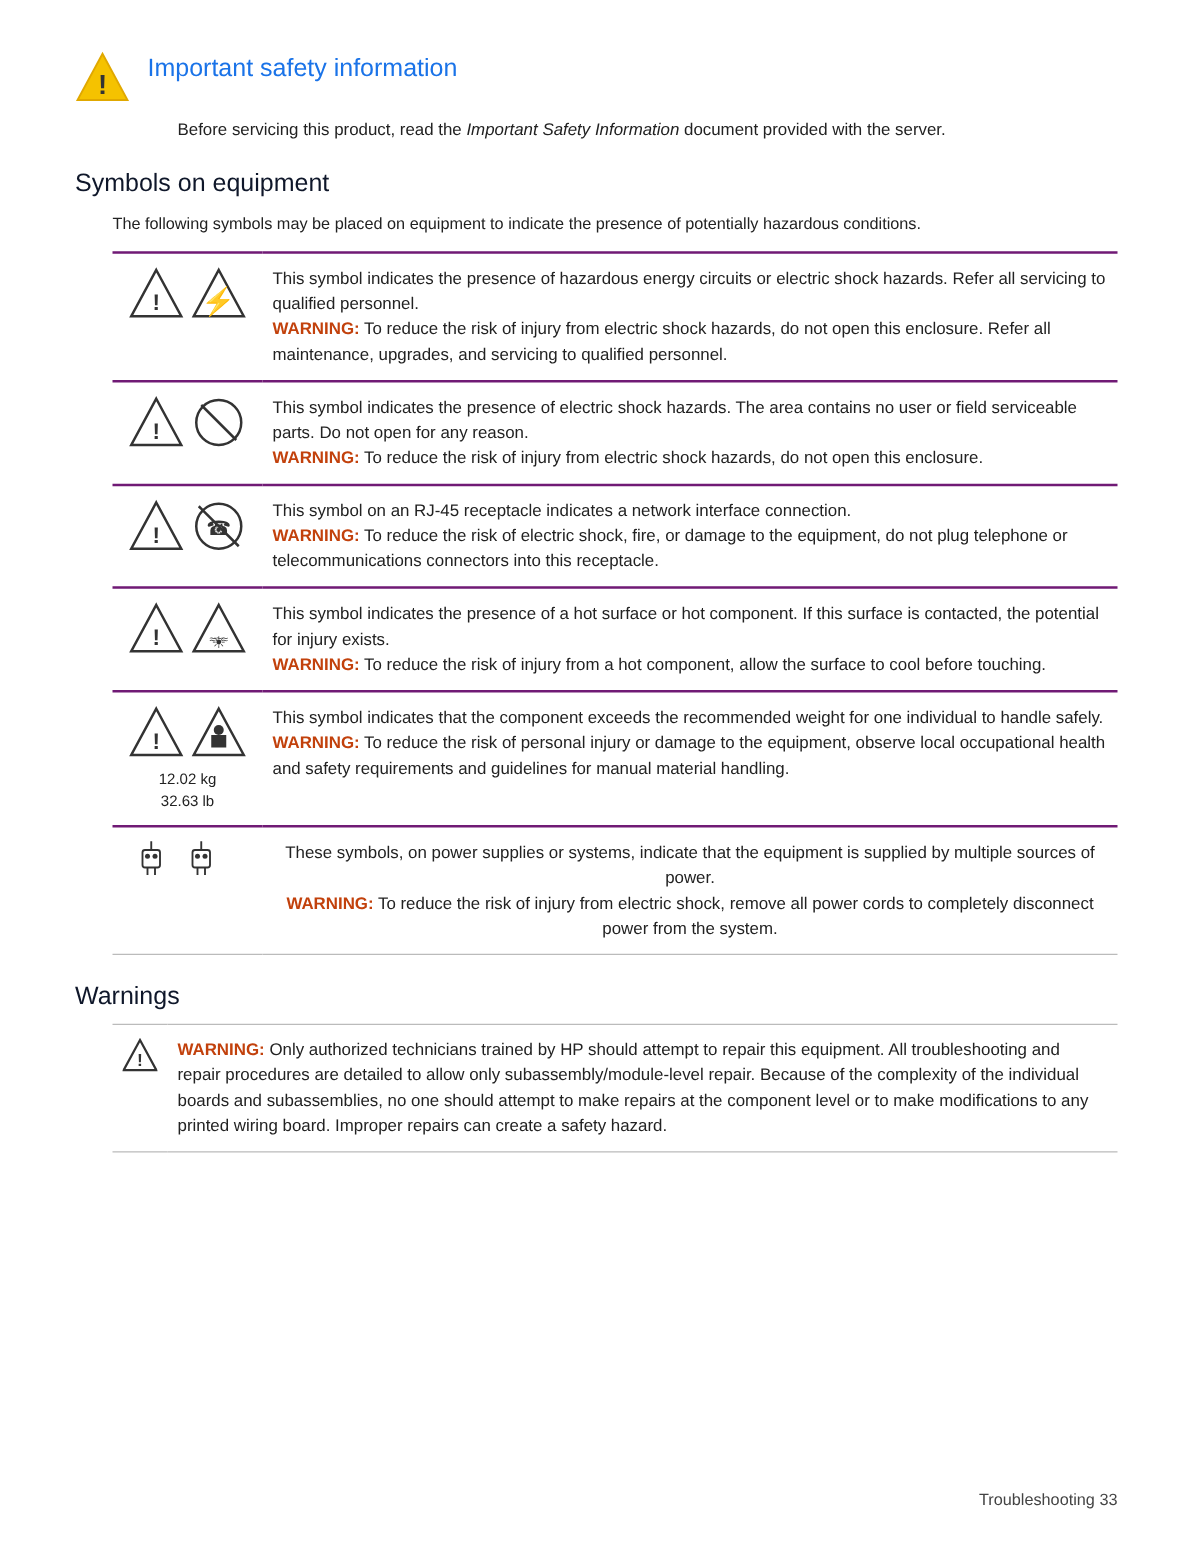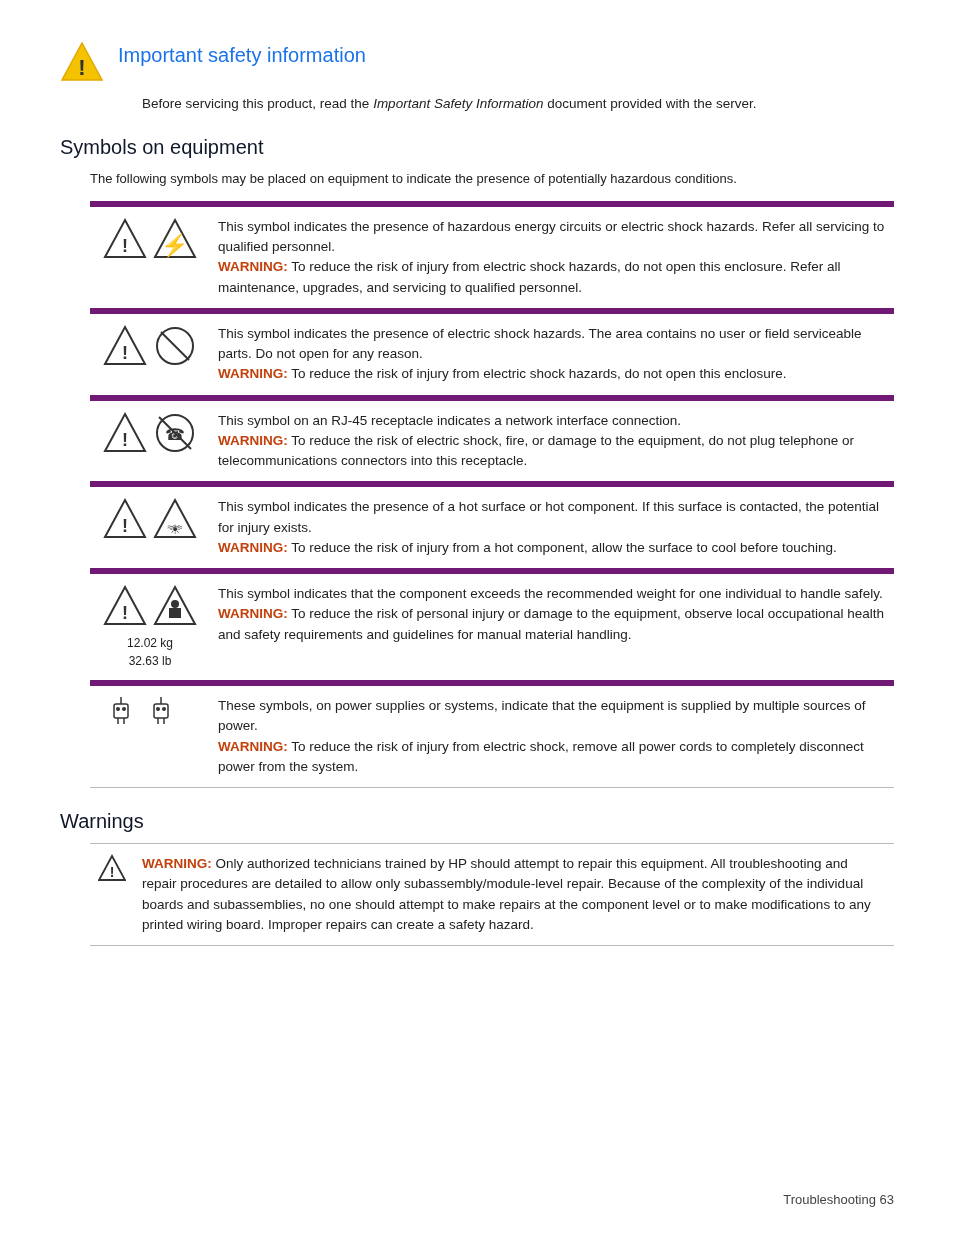--- a/index.html
+++ b/index.html
@@ -57,26 +57,27 @@
     .symbols-table {
       width: 100%;
       border-collapse: collapse;
       margin-left: 30px;
       margin-bottom: 22px;
       width: calc(100% - 30px);
     }
     .symbols-table td {
       padding: 10px 8px;
       vertical-align: top;
-      border-top: 6px solid #701a75;
+      border-top: 2px solid #701a75;
       font-size: 13.5px;
       line-height: 1.5;
     }
     .symbols-table tr:last-child td {
       border-bottom: 1px solid #bbb;
+      text-align: center;
     }
     .symbol-cell {
       width: 120px;
       text-align: center;
       vertical-align: middle;
       padding-right: 14px;
     }
     .symbol-icons {
       display: flex;
       align-items: center;
@@ -300,13 +301,13 @@
         <text x="14" y="23" text-anchor="middle" font-size="14" font-weight="bold" fill="#333">!</text>
       </svg>
     </td>
     <td>
       <span class="warning-label">WARNING:</span>  Only authorized technicians trained by HP should attempt to repair this equipment. All troubleshooting and repair procedures are detailed to allow only subassembly/module-level repair. Because of the complexity of the individual boards and subassemblies, no one should attempt to make repairs at the component level or to make modifications to any printed wiring board. Improper repairs can create a safety hazard.
     </td>
   </tr>
 </tbody>
   </table>
 
-<div class="footer">Troubleshooting    63</div>
+<div class="footer">Troubleshooting    33</div>
 
 </body></html>

